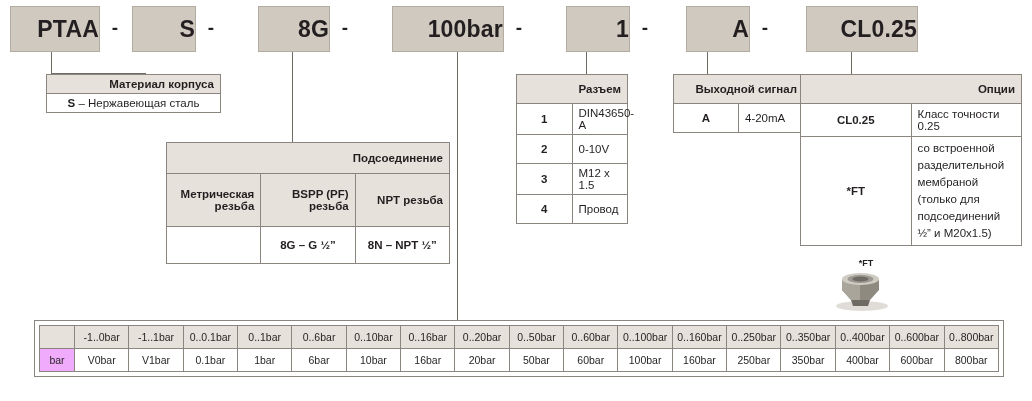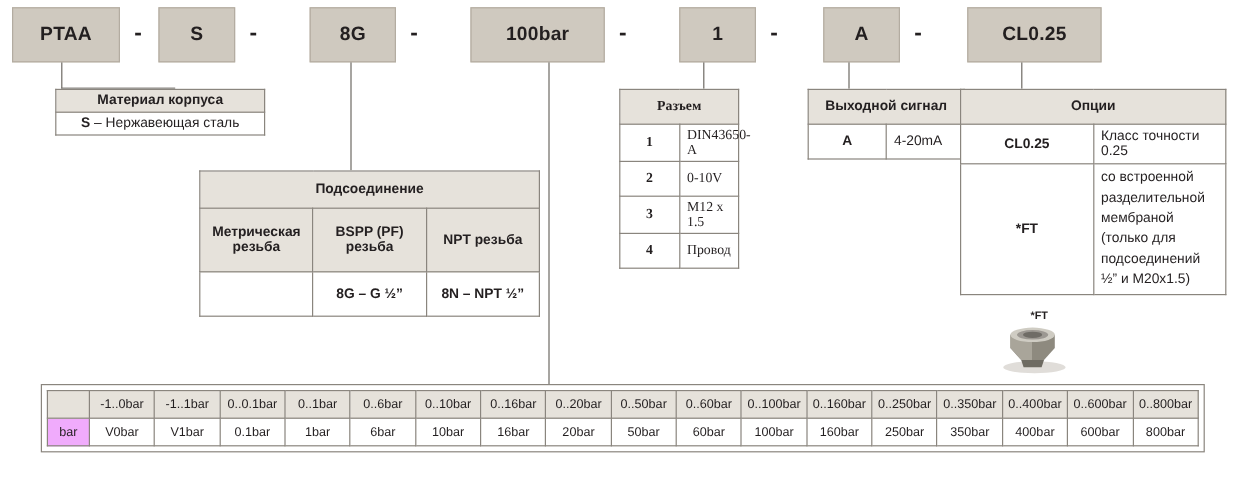--- a/index.html
+++ b/index.html
@@ -17,23 +17,23 @@
     overflow: hidden;
   }
   .abs { position: absolute; }
 
   
   .codebox {
     background: #cfc9bf;
     border: 1px solid #b3aca1;
     display: flex;
     align-items: center;
-    justify-content: center;
+    justify-content: flex-end;
     font-weight: bold;
-    font-size: 16px;
+    font-size: 23px;
     color: #231f20;
     letter-spacing: .2px;
   }
   .dash {
     font-weight: bold;
     font-size: 19px;
     color: #231f20;
     display: flex;
     align-items: center;
     justify-content: center;
@@ -52,21 +52,21 @@
   table.t td, table.t th {
     border: 1px solid #8a857e;
     padding: 3px 6px;
     font-size: 11.5px;
     vertical-align: middle;
     color: #231f20;
   }
   .hdr {
     background: #e6e2db;
     font-weight: bold;
-    text-align: center;
+    text-align: right;
   }
   .code {
     font-weight: bold;
     text-align: center;
     white-space: nowrap;
   }
   .ctr { text-align: center; }
   .lft { text-align: left; }
 
   
@@ -192,21 +192,21 @@
     <tr>
       <td class="code" style="height:30px;"></td>
       <td class="code">8G – G ½”</td>
       <td class="code">8N – NPT ½”</td>
     </tr>
   </tbody>
     </table>
 </div>
 
 <div class="abs" style="left:516px; top:74px;">
-  <table class="t" style="width:100px;font-family:Liberation Serif, serif;">
+  <table class="t" style="width:112px;">
     <tbody>
         <tr>
       <td class="hdr" colspan="2" style="height:22px;">Разъем</td>
     </tr>
     <tr>
       <td class="code" style="width:22px; height:22px;">1</td>
       <td class="lft">DIN43650-A</td>
     </tr>
     <tr>
       <td class="code" style="height:22px;">2</td>

